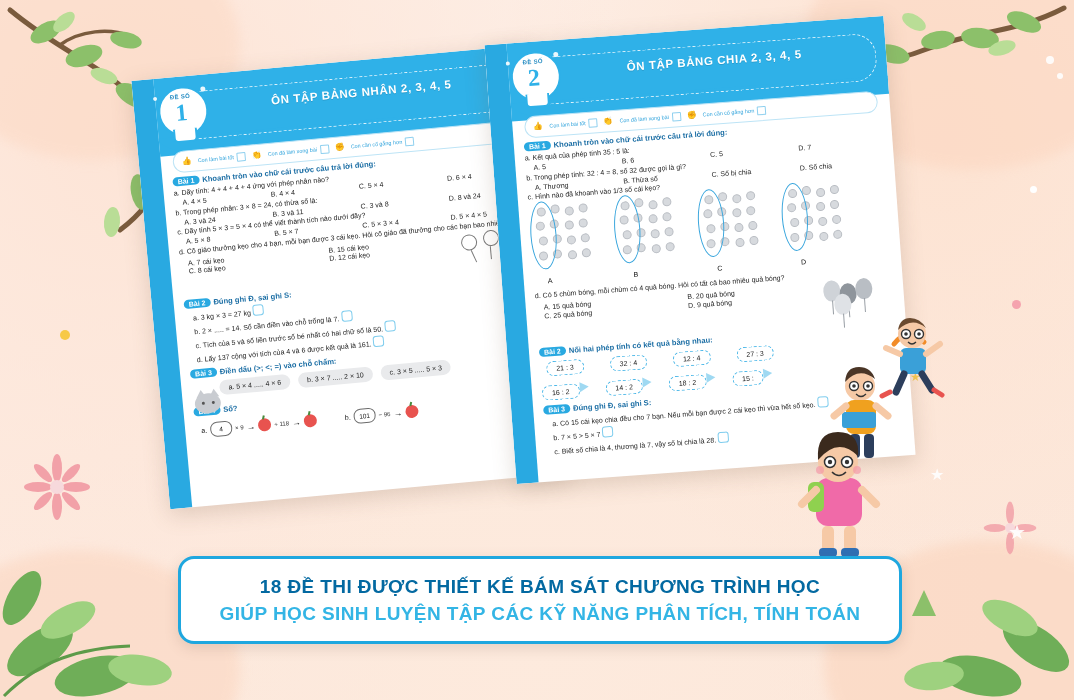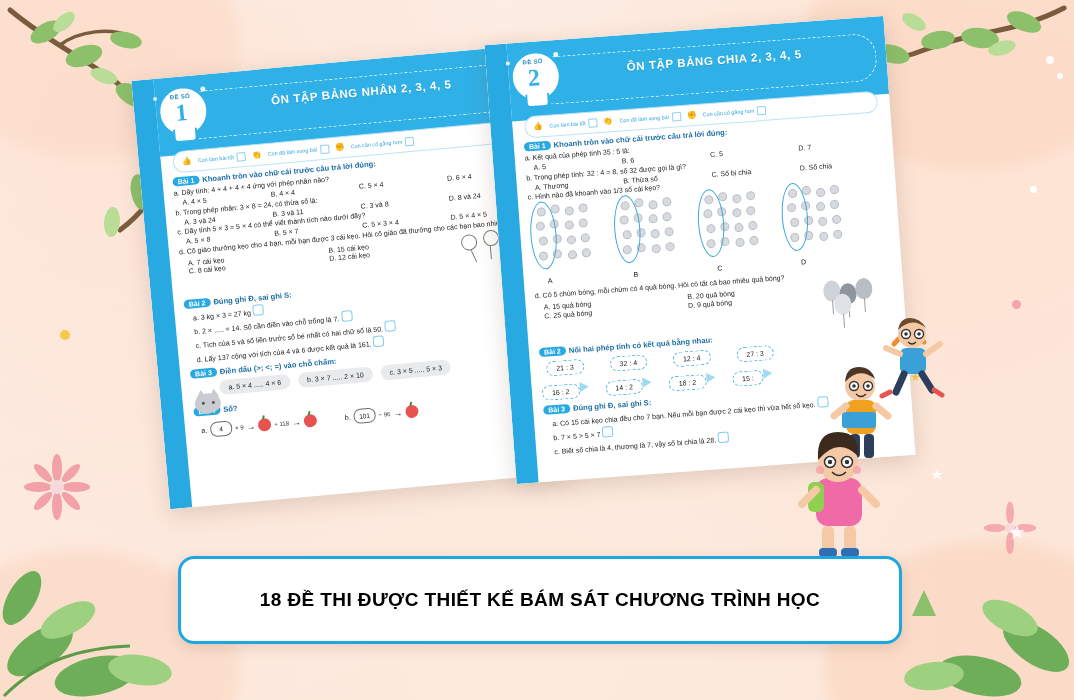--- a/index.html
+++ b/index.html
@@ -697,14 +697,15 @@
     <path d="M26 190 l-14 14" stroke="#f6c9a6" stroke-width="8" stroke-linecap="round"></path>
     <path d="M72 190 l14 14" stroke="#f6c9a6" stroke-width="8" stroke-linecap="round"></path>
     <rect x="32" y="226" width="12" height="26" rx="5" fill="#f6c9a6"></rect>
     <rect x="54" y="226" width="12" height="26" rx="5" fill="#f6c9a6"></rect>
     <rect x="29" y="248" width="18" height="9" rx="4" fill="#2f6fb5"></rect>
     <rect x="51" y="248" width="18" height="9" rx="4" fill="#2f6fb5"></rect>
   </g>
 </svg>
 
 <div id="banner">
-  <div class="banner-l1" style="color: #000000;">18 ĐỀ THI ĐƯỢC THIẾT KẾ BÁM SÁT CHƯƠNG TRÌNH HỌC</div>
+  <div class="banner-l1" style="color: #0369a1;">18 ĐỀ THI ĐƯỢC THIẾT KẾ BÁM SÁT CHƯƠNG TRÌNH HỌC</div>
+  <div class="banner-l2" style="color: rgb(51, 181, 229);">GIÚP HỌC SINH LUYỆN TẬP CÁC KỸ NĂNG PHÂN TÍCH, TÍNH TOÁN</div>
 </div>
 
 </body></html>

